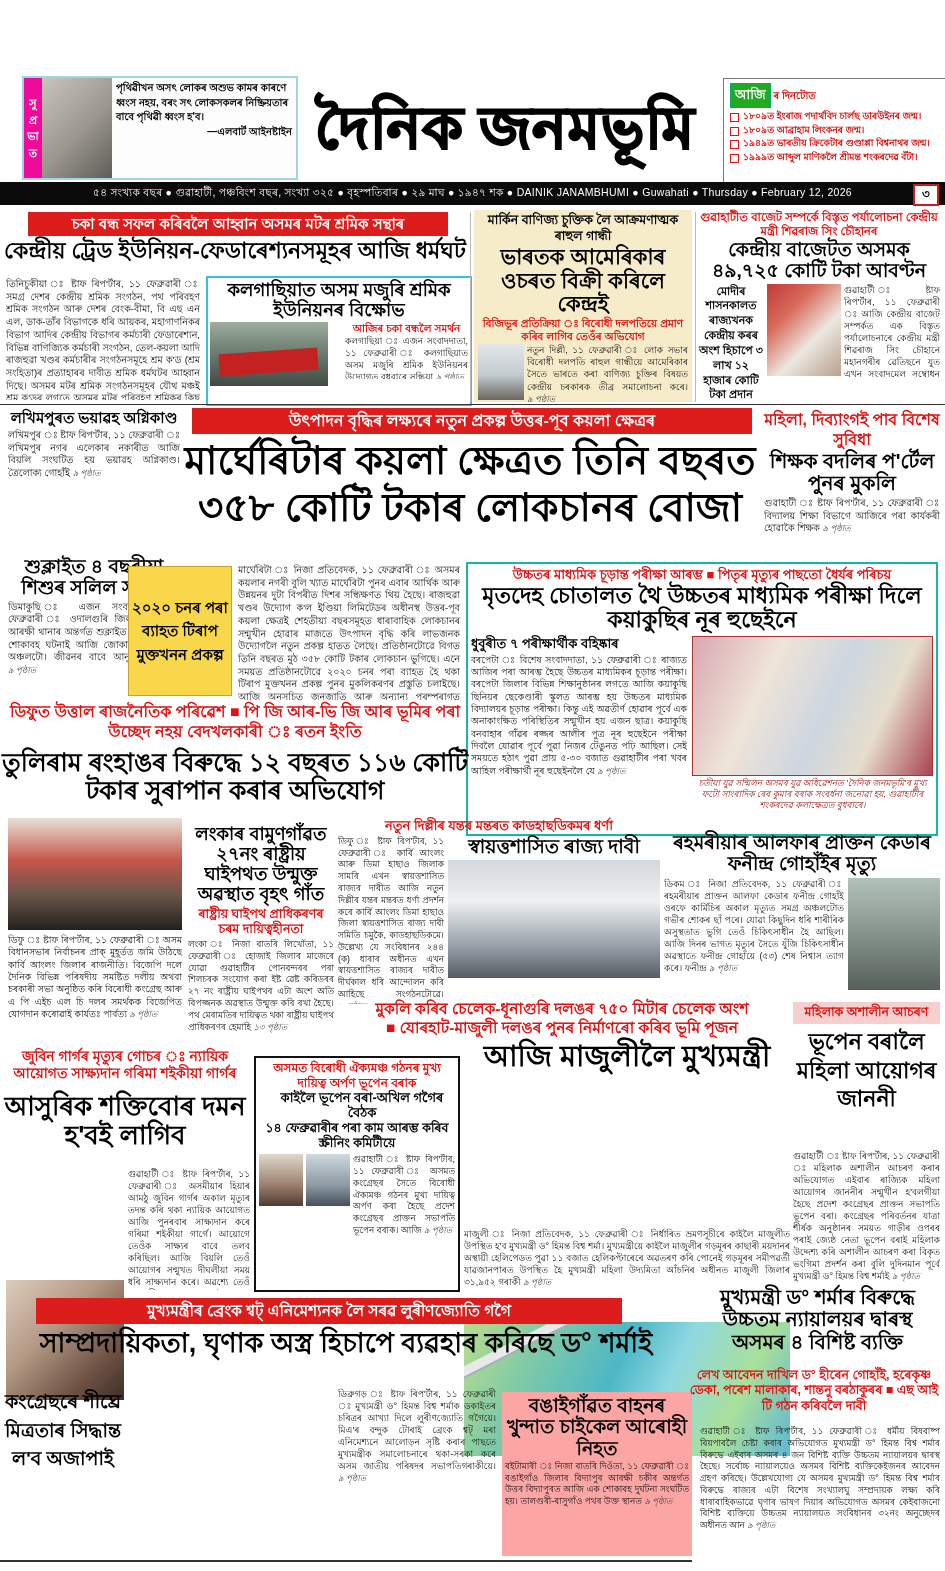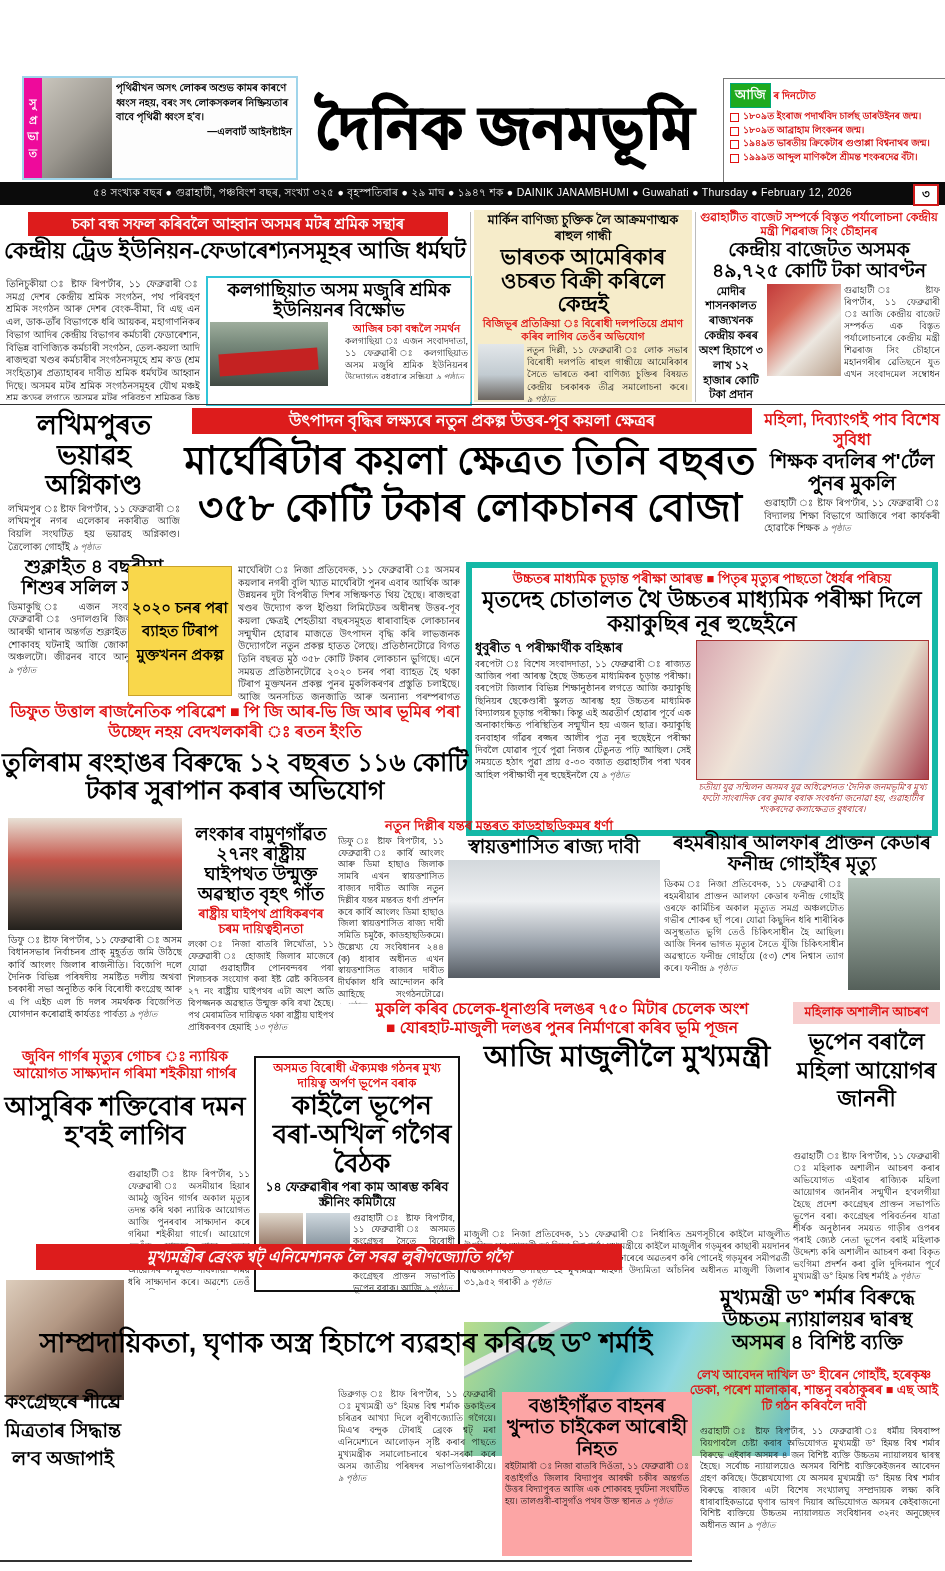--- a/index.html
+++ b/index.html
@@ -135,21 +135,21 @@
         <span>গুৱাহাটী ঃ ষ্টাফ ৰিপ'ৰ্টাৰ, ১১ ফেব্ৰুৱাৰী ঃ আজি কেন্দ্ৰীয় বাজেট সম্পৰ্কত এক বিস্তৃত পৰ্যালোচনাৰে কেন্দ্ৰীয় মন্ত্ৰী শিৱৰাজ সিং চৌহানে মহানগৰীৰ ৱেতিছনে যুত এখন সংবাদমেল সম্বোধন কৰে। সংবাদমেলখনত কেন্দ্ৰীয় মন্ত্ৰীজনে কয় যে বিগত</span> 
       </div>
     </div>
   </div>
 
   <div class="abs hline" style="left:0;top:404px;width:945px;height:1px;"></div>
   <div class="abs vline" style="left:470px;top:212px;height:190px;"></div>
   <div class="abs vline" style="left:695px;top:212px;height:190px;"></div>
 
   <div class="abs" style="left:8px;top:410px;width:172px;">
-    <div class="h" style="font-size:27px;">লখিমপুৰত ভয়াৱহ অগ্নিকাণ্ড</div>
+    <div class="h" style="font-size:15px;">লখিমপুৰত ভয়াৱহ অগ্নিকাণ্ড</div>
     <div class="body-txt" style="height:62px;margin-top:2px;">
       <span>লখিমপুৰ ঃ ষ্টাফ ৰিপ'ৰ্টাৰ, ১১ ফেব্ৰুৱাৰী ঃ লখিমপুৰ নগৰ এলেকাৰ নকাৰীত আজি বিয়লি সংঘটিত হয় ভয়াৱহ অগ্নিকাণ্ড। ত্ৰৈলোক্য গোহাঁই</span> <span class="jump">৯ পৃষ্ঠাত</span>
     </div>
   </div>
   <div class="abs" style="left:8px;top:556px;width:172px;">
     <div class="h" style="font-size:19px;">শুক্লাইত ৪ বছৰীয়া শিশুৰ সলিল সমাধি</div>
     <div class="body-txt" style="height:74px;margin-top:2px;">
       <span>ডিমাকুছি ঃ এজন সংবাদদাতা, ১১ ফেব্ৰুৱাৰী ঃ ওদালগুৰি জিলাৰ ডিমাকুছি আৰক্ষী থানাৰ অন্তৰ্গত শুক্লাইত সংঘটিত এটা শোকাবহ ঘটনাই আজি জোকাৰি যায় সমগ্ৰ অঞ্চলটো। জীৱনৰ বাবে আনুষ্ঠানিক শিক্ষা</span> <span class="jump">৯ পৃষ্ঠাত</span>
     </div>
   </div>
@@ -162,21 +162,21 @@
   </div>
 
   <div class="abs" style="left:764px;top:410px;width:176px;">
     <div class="rk" style="font-size:16px;">মহিলা, দিব্যাংগই পাব বিশেষ সুবিধা</div>
     <div class="h" style="font-size:20px;margin-top:1px;">শিক্ষক বদলিৰ প'ৰ্টেল পুনৰ মুকলি</div>
     <div class="body-txt" style="height:48px;margin-top:2px;">
       <span>গুৱাহাটী ঃ ষ্টাফ ৰিপ'ৰ্টাৰ, ১১ ফেব্ৰুৱাৰী ঃ বিদ্যালয় শিক্ষা বিভাগে আজিৰে পৰা কাৰ্যকৰী হোৱাকৈ শিক্ষক</span> <span class="jump">৯ পৃষ্ঠাত</span>
     </div>
   </div>
 
-  <div class="abs" style="left:466px;top:562px;width:472px;height:274px;border:6px solid #14b8a6;padding:3px;box-sizing:border-box;">
+  <div class="abs" style="left:466px;top:562px;width:472px;height:274px;border:2px solid #14b8a6;padding:3px;box-sizing:border-box;">
     <div class="rk" style="font-size:13px;">উচ্চতৰ মাধ্যমিক চূড়ান্ত পৰীক্ষা আৰম্ভ ■ পিতৃৰ মৃত্যুৰ পাছতো ধৈৰ্যৰ পৰিচয়</div>
     <div class="h" style="font-size:22px;margin-top:1px;">মৃতদেহ চোতালত থৈ উচ্চতৰ মাধ্যমিক পৰীক্ষা দিলে কয়াকুছিৰ নূৰ হুছেইনে</div>
     <div style="display:flex;gap:5px;margin-top:3px;">
       <div style="width:216px;flex:0 0 auto;">
         <div class="sub-bold" style="font-size:13px;text-align:left;">ধুবুৰীত ৭ পৰীক্ষাৰ্থীক বহিষ্কাৰ</div>
         <div class="body-txt" style="font-size:9.2px;height:158px;margin-top:2px;">
           <span>বৰপেটা ঃ বিশেষ সংবাদদাতা, ১১ ফেব্ৰুৱাৰী ঃ ৰাজ্যত আজিৰ পৰা আৰম্ভ হৈছে উচ্চতৰ মাধ্যমিকৰ চূড়ান্ত পৰীক্ষা। বৰপেটা জিলাৰ বিভিন্ন শিক্ষানুষ্ঠানৰ লগতে আজি কয়াকুছি ছিনিয়ৰ ছেকেণ্ডাৰী স্কুলত আৰম্ভ হয় উচ্চতৰ মাধ্যমিক বিদ্যালয়ৰ চূড়ান্ত পৰীক্ষা। কিন্তু এই অৱতীৰ্ণ হোৱাৰ পূৰ্বে এক অনাকাংক্ষিত পৰিস্থিতিৰ সন্মুখীন হয় এজন ছাত্ৰ। কয়াকুছি বনবাহাৰ গাঁৱৰ ৰজ্জৰ আলীৰ পুত্ৰ নূৰ হুছেইনে পৰীক্ষা দিবলৈ যোৱাৰ পূৰ্বে পুৱা নিজৰ টেঙুনত পঢ়ি আছিল। সেই সময়তে হঠাৎ পুৱা প্ৰায় ৫-৩০ বজাত গুৱাহাটীৰ পৰা খবৰ আহিল পৰীক্ষাৰ্থী নূৰ হুছেইনলৈ যে</span> <span class="jump">৯ পৃষ্ঠাত</span>
         </div>
       </div>
       <div style="flex:1;">
@@ -235,40 +235,40 @@
 
   <div class="abs rk" style="left:0;top:1048px;width:250px;font-size:14px;">জুবিন গাৰ্গৰ মৃত্যুৰ গোচৰ ঃ ন্যায়িক আয়োগত সাক্ষ্যদান গৰিমা শইকীয়া গাৰ্গৰ</div>
   <div class="abs h" style="left:0;top:1092px;width:250px;font-size:26px;">আসুৰিক শক্তিবোৰ দমন হ'বই লাগিব</div>
   <div class="abs photo" style="left:6px;top:1168px;width:118px;height:120px;background:linear-gradient(135deg,#ddcdbc 0%,#b39884 40%,#6e5244 75%,#3d2e27 100%);"></div>
   <div class="abs body-txt" style="left:128px;top:1168px;width:122px;height:122px;font-size:9px;">
     <span>গুৱাহাটী ঃ ষ্টাফ ৰিপ'ৰ্টাৰ, ১১ ফেব্ৰুৱাৰী ঃ অসমীয়াৰ হিয়াৰ আমঠু জুবিন গাৰ্গৰ অকাল মৃত্যুৰ তদন্ত কৰি থকা ন্যায়িক আয়োগত আজি পুনৰবাৰ সাক্ষ্যদান কৰে গৰিমা শইকীয়া গাৰ্গে। আয়োগে তেওঁক সাক্ষ্যৰ বাবে তলব কৰিছিল। আজি বিয়লি তেওঁ আয়োগৰ সন্মুখত দীঘলীয়া সময় ধৰি সাক্ষ্যদান কৰে। অৱশ্যে তেওঁ ক'বলগীয়া কথাবোৰ</span> <span class="jump">৯ পৃষ্ঠাত</span>
   </div>
 
   <div class="abs" style="left:254px;top:1056px;width:206px;height:236px;border:2px solid #111;padding:3px;box-sizing:border-box;">
     <div class="rk" style="font-size:12px;">অসমত বিৰোধী ঐক্যমঞ্চ গঠনৰ মুখ্য দায়িত্ব অৰ্পণ ভূপেন বৰাক</div>
-    <div class="h" style="font-size:26px;margin-top:1px;margin-left:10px;">কাইলৈ ভূপেন বৰা-অখিল গগৈৰ বৈঠক</div>
+    <div class="h" style="font-size:13px;margin-top:1px;margin-left:10px;">কাইলৈ ভূপেন বৰা-অখিল গগৈৰ বৈঠক</div>
     <div class="sub-bold" style="font-size:12.5px;margin-top:1px;">১৪ ফেব্ৰুৱাৰীৰ পৰা কাম আৰম্ভ কৰিব স্ক্ৰীনিং কমিটীয়ে</div>
     <div style="display:flex;gap:3px;margin-top:3px;">
       <div class="photo" style="width:44px;height:52px;flex:0 0 auto;background:linear-gradient(180deg,#e0d8cc,#9c7f6e 60%,#4e3b31 100%);"></div>
       <div class="photo" style="width:44px;height:52px;flex:0 0 auto;background:linear-gradient(180deg,#cfd8de,#8d9aa4 60%,#45505a 100%);"></div>
       <div class="body-txt" style="flex:1;font-size:8.8px;height:90px;">
         <span>গুৱাহাটী ঃ ষ্টাফ ৰিপ'ৰ্টাৰ, ১১ ফেব্ৰুৱাৰী ঃ অসমত কংগ্ৰেছৰ সৈতে বিৰোধী ঐক্যমঞ্চ গঠনৰ মুখ্য দায়িত্ব অৰ্পণ কৰা হৈছে প্ৰদেশ কংগ্ৰেছৰ প্ৰাক্তন সভাপতি ভূপেন বৰাক। আজি</span> <span class="jump">৯ পৃষ্ঠাত</span>
       </div>
     </div>
   </div>
 
   <div class="abs h" style="left:464px;top:1040px;width:326px;font-size:29px;white-space:nowrap;">আজি মাজুলীলৈ মুখ্যমন্ত্ৰী</div>
   <div class="abs photo" style="left:464px;top:1090px;width:326px;height:134px;background:linear-gradient(115deg,#b9dd8c 0%,#7ec9a8 22%,#4db7c6 45%,#8fd8e2 60%,#a9e09a 80%,#5fb7d4 100%);">
     <div class="bridge"></div>
   </div>
   <div class="abs body-txt" style="left:464px;top:1228px;width:326px;height:62px;font-size:9px;">
     <span>মাজুলী ঃ নিজা প্ৰতিবেদক, ১১ ফেব্ৰুৱাৰী ঃ নিৰ্ধাৰিত ভ্ৰমণসূচীৰে কাইলৈ মাজুলীত উপস্থিত হ'ব মুখ্যমন্ত্ৰী ড° হিমন্ত বিশ্ব শৰ্মা। মুখ্যমন্ত্ৰীয়ে কাইলৈ মাজুলীৰ গড়মূৰৰ কাছাৰী ময়দানৰ অস্থায়ী হেলিপেডত পুৱা ১১ বজাত হেলিকপ্টাৰেৰে অৱতৰণ কৰি পোনেই গড়মূৰৰ সমীপৱৰ্তী যাৱজানপাৰত উপস্থিত হৈ মুখ্যমন্ত্ৰী মহিলা উদ্যমিতা আঁচনিৰ অধীনত মাজুলী জিলাৰ ৩১,৯৫২ গৰাকী</span> <span class="jump">৯ পৃষ্ঠাত</span>
   </div>
 
-  <div class="abs strip" style="left:36px;top:1244px;width:586px;height:26px;font-size:15.5px;font-style:italic;">মুখ্যমন্ত্ৰীৰ ব্ৰেংক শ্বট্ এনিমেশ্যনক লৈ সৰৱ লুৰীণজ্যোতি গগৈ</div>
+  <div class="abs strip" style="left:36px;top:1298px;width:586px;height:26px;font-size:15.5px;">মুখ্যমন্ত্ৰীৰ ব্ৰেংক শ্বট্ এনিমেশ্যনক লৈ সৰৱ লুৰীণজ্যোতি গগৈ</div>
   <div class="abs h" style="left:0;top:1328px;width:692px;font-size:27px;">সাম্প্ৰদায়িকতা, ঘৃণাক অস্ত্ৰ হিচাপে ব্যৱহাৰ কৰিছে ড° শৰ্মাই</div>
   <div class="abs h" style="left:0;top:1388px;width:126px;font-size:19px;line-height:1.5;">কংগ্ৰেছৰে শীঘ্ৰে মিত্ৰতাৰ সিদ্ধান্ত ল'ব অজাপাই</div>
 
   <div class="abs body-txt" style="left:338px;top:1388px;width:158px;height:170px;font-size:9px;">
     <span>ডিব্ৰুগড় ঃ ষ্টাফ ৰিপ'ৰ্টাৰ, ১১ ফেব্ৰুৱাৰী ঃ মুখ্যমন্ত্ৰী ড° হিমন্ত বিশ্ব শৰ্মাক ডকাইতৰ চৰিত্ৰৰ আখ্যা দিলে লুৰীণজ্যোতি গগৈয়ে। মিএ'ৰ বন্দুক টোৰাই ব্ৰেংক শ্বট্ মৰা এনিমেশ্যনে আলোড়ন সৃষ্টি কৰাৰ পাছতে মুখ্যমন্ত্ৰীক সমালোচনাৰে থকা-সৰকা কৰে অসম জাতীয় পৰিষদৰ সভাপতিগৰাকীয়ে।</span> <span class="jump">৯ পৃষ্ঠাত</span>
   </div>
 
   <div class="abs greenbox" style="left:502px;top:1392px;width:190px;height:164px;padding:3px;box-sizing:border-box;">
     <div class="h" style="font-size:19px;">বঙাইগাঁৱত বাহনৰ খুন্দাত চাইকেল আৰোহী নিহত</div>
     <div class="body-txt" style="font-size:8.8px;height:74px;margin-top:2px;">

